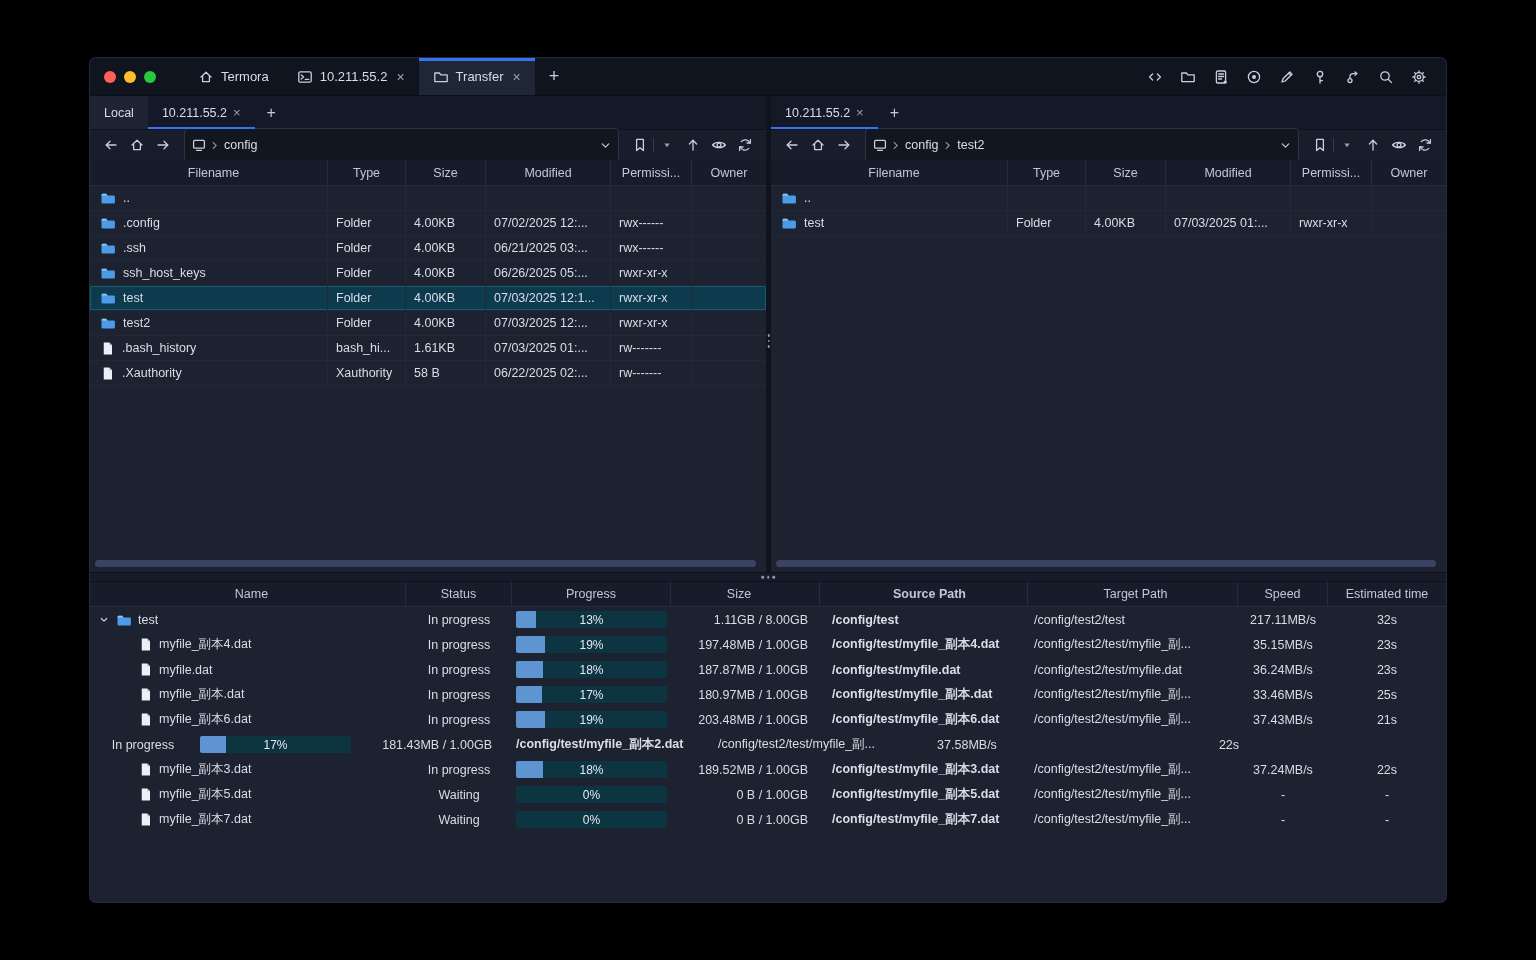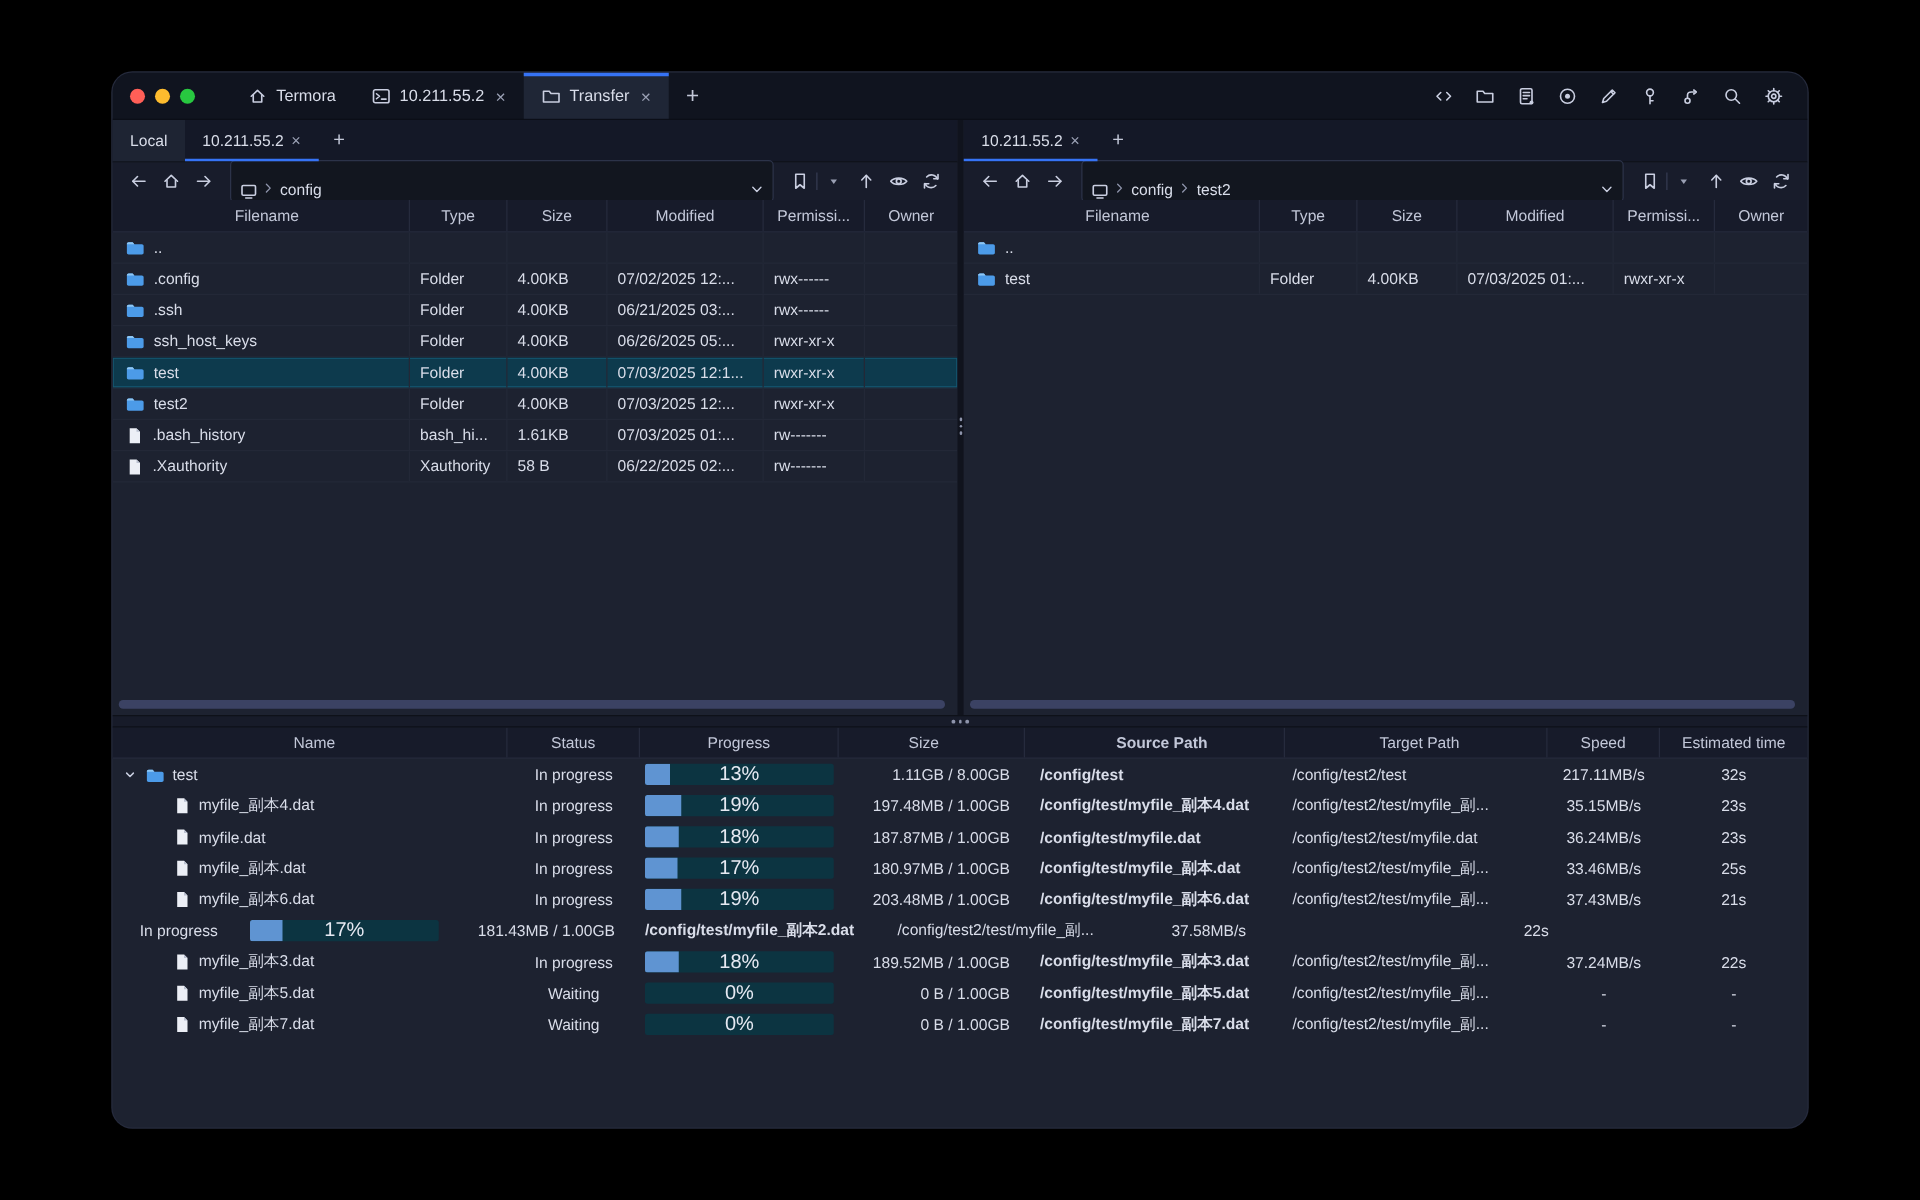--- a/index.html
+++ b/index.html
@@ -6,21 +6,21 @@
     --accent:#3673f5; --grid:#262b3d; --rowline:#232837;
     --bg-window:#1d2230; --bg-title:#10141f; --bg-tabbar:#141827;
     --bg-toolbar:#181c2b; --bg-header:#171b2a; --bg-field:#12161f;
     --txt:#d9dde9; --txt-dim:#c2c7d8; --icon:#c9cee0;
     --sel:#0d3a4d; --track:#0c3441; --fill:#5f94d2; --thumb:#3b4263;
   }
   *{margin:0;padding:0;box-sizing:border-box;}
   html,body{width:1536px;height:960px;background:#000;overflow:hidden;
     font-family:"Liberation Sans","DejaVu Sans",sans-serif;color:var(--txt);}
   .window{position:absolute;left:90px;top:58px;width:1356px;height:844px;
-    background:var(--bg-window);border-radius:16px;overflow:hidden;
+    background:var(--bg-window);border-radius:6px;overflow:hidden;
     box-shadow:0 0 0 1px #262b3d,0 18px 60px rgba(0,0,0,.8);}
   
   .titlebar{height:38px;background:var(--bg-title);display:flex;align-items:stretch;border-bottom:1px solid #0b0e17;}
   .traffic{display:flex;align-items:center;gap:8px;padding:0 18px 0 14px;}
   .traffic span{width:12px;height:12px;border-radius:50%;display:block;}
   .ttabs{display:flex;align-items:stretch;margin-left:10px;}
   .ttab{display:flex;align-items:center;gap:7px;padding:0 14px;font-size:13px;position:relative;cursor:default;}
   .ttab.active{background:#1f2636;}
   .ttab.active::before{content:"";position:absolute;left:0;top:0;right:0;height:2.5px;background:var(--accent);}
   .ttab .close{color:#9aa0b4;font-size:14px;margin-left:2px;}
@@ -36,21 +36,21 @@
   .vdots i,.hdots i{width:2.5px;height:2.5px;border-radius:50%;background:#8e94ab;display:block;}
   .ptabs{height:34px;background:var(--bg-tabbar);display:flex;align-items:stretch;border-bottom:1px solid #0e1119;font-size:12.5px;}
   .ptab{display:flex;align-items:center;gap:6px;padding:0 14px;position:relative;}
   .ptab.plain{background:#1e2433;}
   .ptab.active::after{content:"";position:absolute;left:0;bottom:0;right:0;height:2.5px;background:var(--accent);}
   .ptab .close{color:#9aa0b4;font-size:13px;}
   .pplus{display:flex;align-items:center;padding:0 12px;font-size:16px;color:#c3c8d8;}
   .ptool{height:30px;background:var(--bg-toolbar);display:flex;align-items:center;padding:0 10px;gap:4px;}
   .tbtn{width:22px;height:22px;display:flex;align-items:center;justify-content:center;border-radius:4px;flex:none;}
   .pathbar{flex:1;height:23px;background:var(--bg-field);border:1px solid #2c3349;border-radius:4px;
-    display:flex;align-items:flex-start;padding:16px 6px;gap:2px;font-size:12.5px;margin:0 6px;}
+    display:flex;align-items:center;padding:16px 6px;gap:2px;font-size:12.5px;margin:0 6px;}
   .pathbar .seg{padding:0 2px;}
   .pathbar .tail{margin-left:auto;display:flex;align-items:center;}
   .bmgrp{display:flex;align-items:center;border-radius:4px;}
   .bmgrp .sep{width:1px;height:14px;background:#343a52;margin:0 2px;}
   
   .ftable{flex:1;display:flex;flex-direction:column;overflow:hidden;font-size:12.5px;}
   .fhead{height:26px;background:var(--bg-header);display:flex;border-bottom:1px solid var(--grid);color:var(--txt-dim);}
   .fhead .cell{display:flex;align-items:center;justify-content:center;border-right:1px solid var(--grid);}
   .frow{height:25px;display:flex;border-bottom:1px solid var(--rowline);}
   .frow .cell{display:flex;align-items:center;border-right:1px solid var(--rowline);padding:0 8px;white-space:nowrap;overflow:hidden;}
@@ -73,21 +73,21 @@
   .tc-status{width:106px;justify-content:center;}
   .tc-progress{width:159px;padding:0 4px;}
   .tc-size{width:149px;justify-content:flex-end;padding-right:12px;}
   .tc-source{width:208px;padding-left:12px;font-weight:bold;}
   .tc-target{width:210px;padding-left:6px;}
   .tc-speed{width:90px;justify-content:center;}
   .tc-eta{flex:1;justify-content:center;}
   .indent1{padding-left:48px;}
   .pbar{position:relative;width:100%;height:17px;background:var(--track);border-radius:2px;overflow:hidden;}
   .pbar .fill{position:absolute;left:0;top:0;bottom:0;background:var(--fill);}
-  .pbar .plabel{position:absolute;inset:0;display:flex;align-items:center;justify-content:center;font-size:16px;color:#e6e9f2;}
+  .pbar .plabel{position:absolute;inset:0;display:flex;align-items:center;justify-content:center;font-size:12px;color:#e6e9f2;}
   .ico{display:inline-flex;align-items:center;justify-content:center;flex:none;}
   svg{display:block;}
 </style>
 </head>
 <body>
 
 <div class="window">
 
   <div class="titlebar">
     <div class="traffic">

